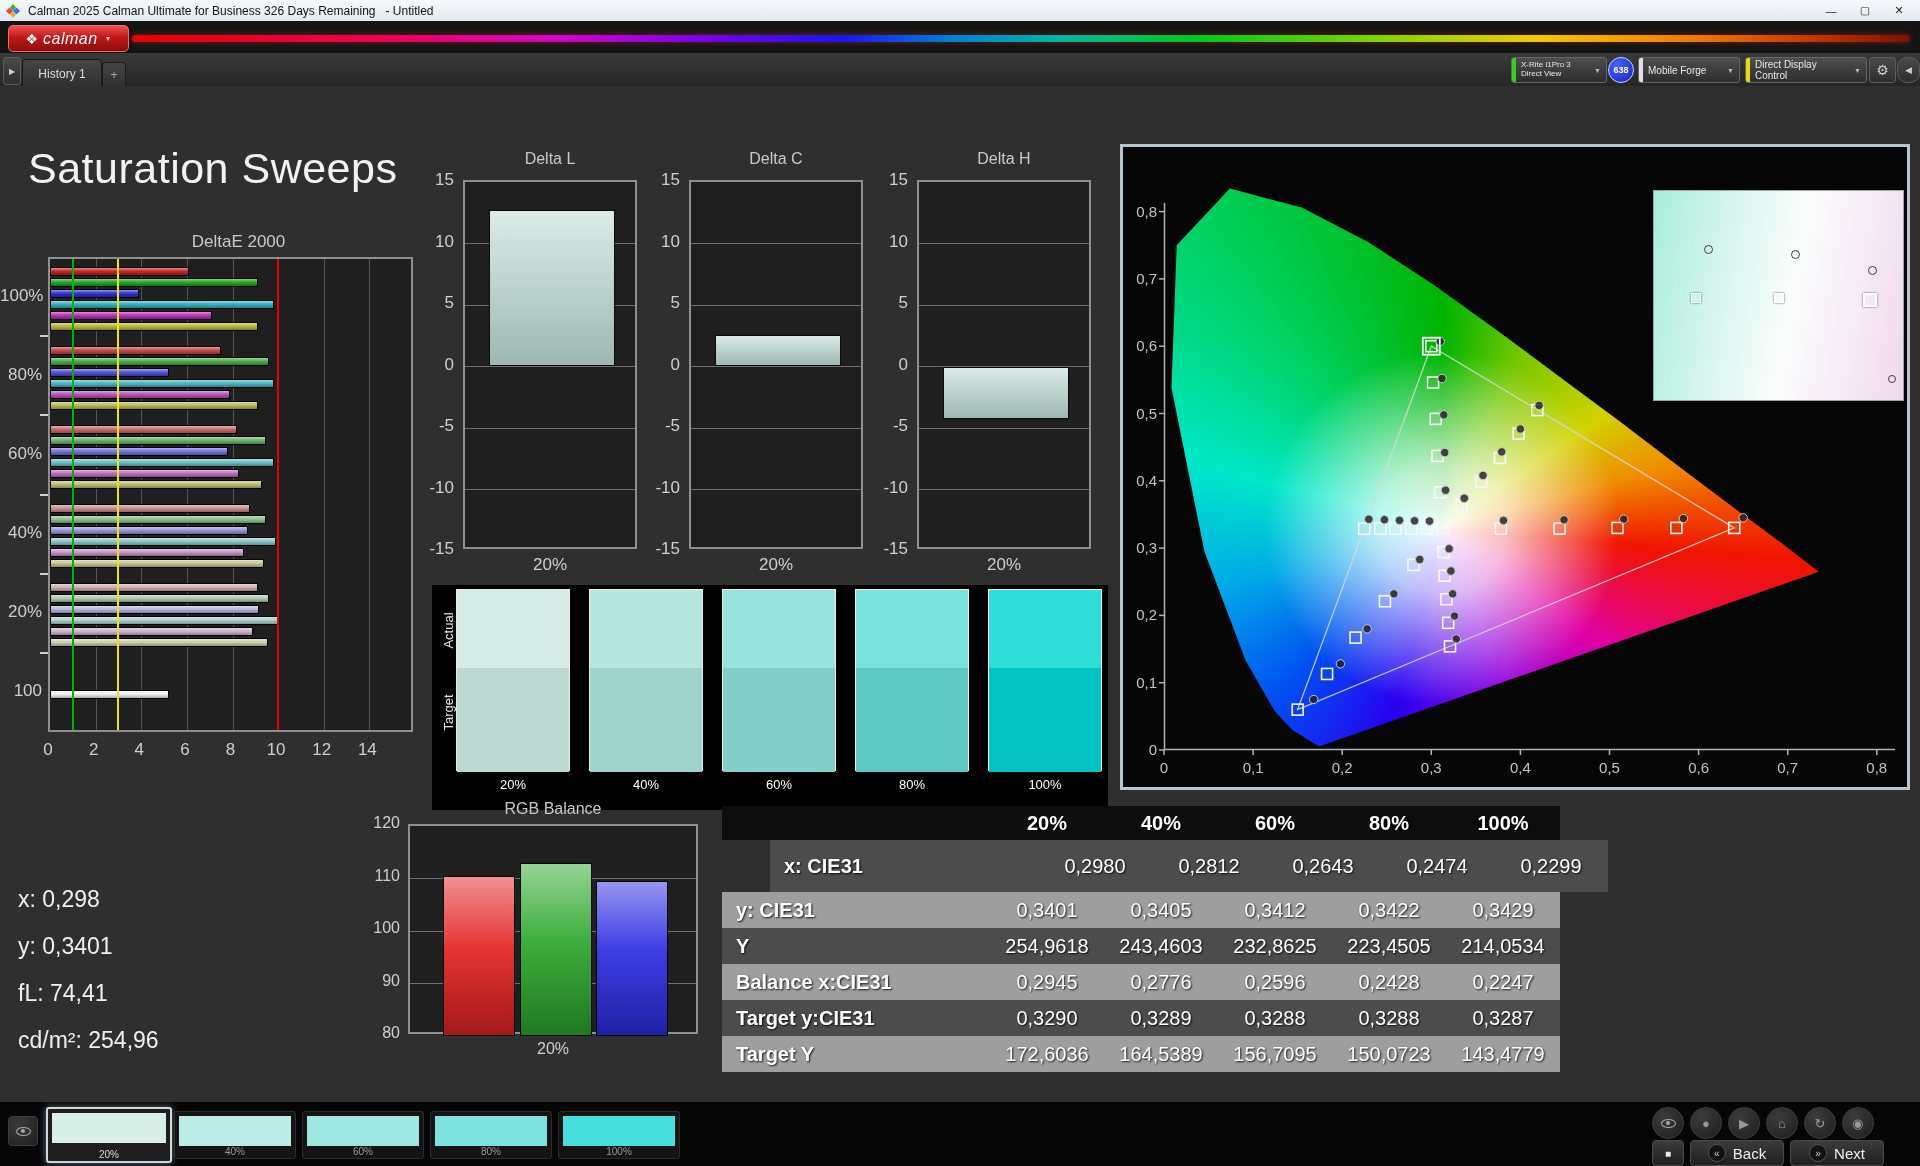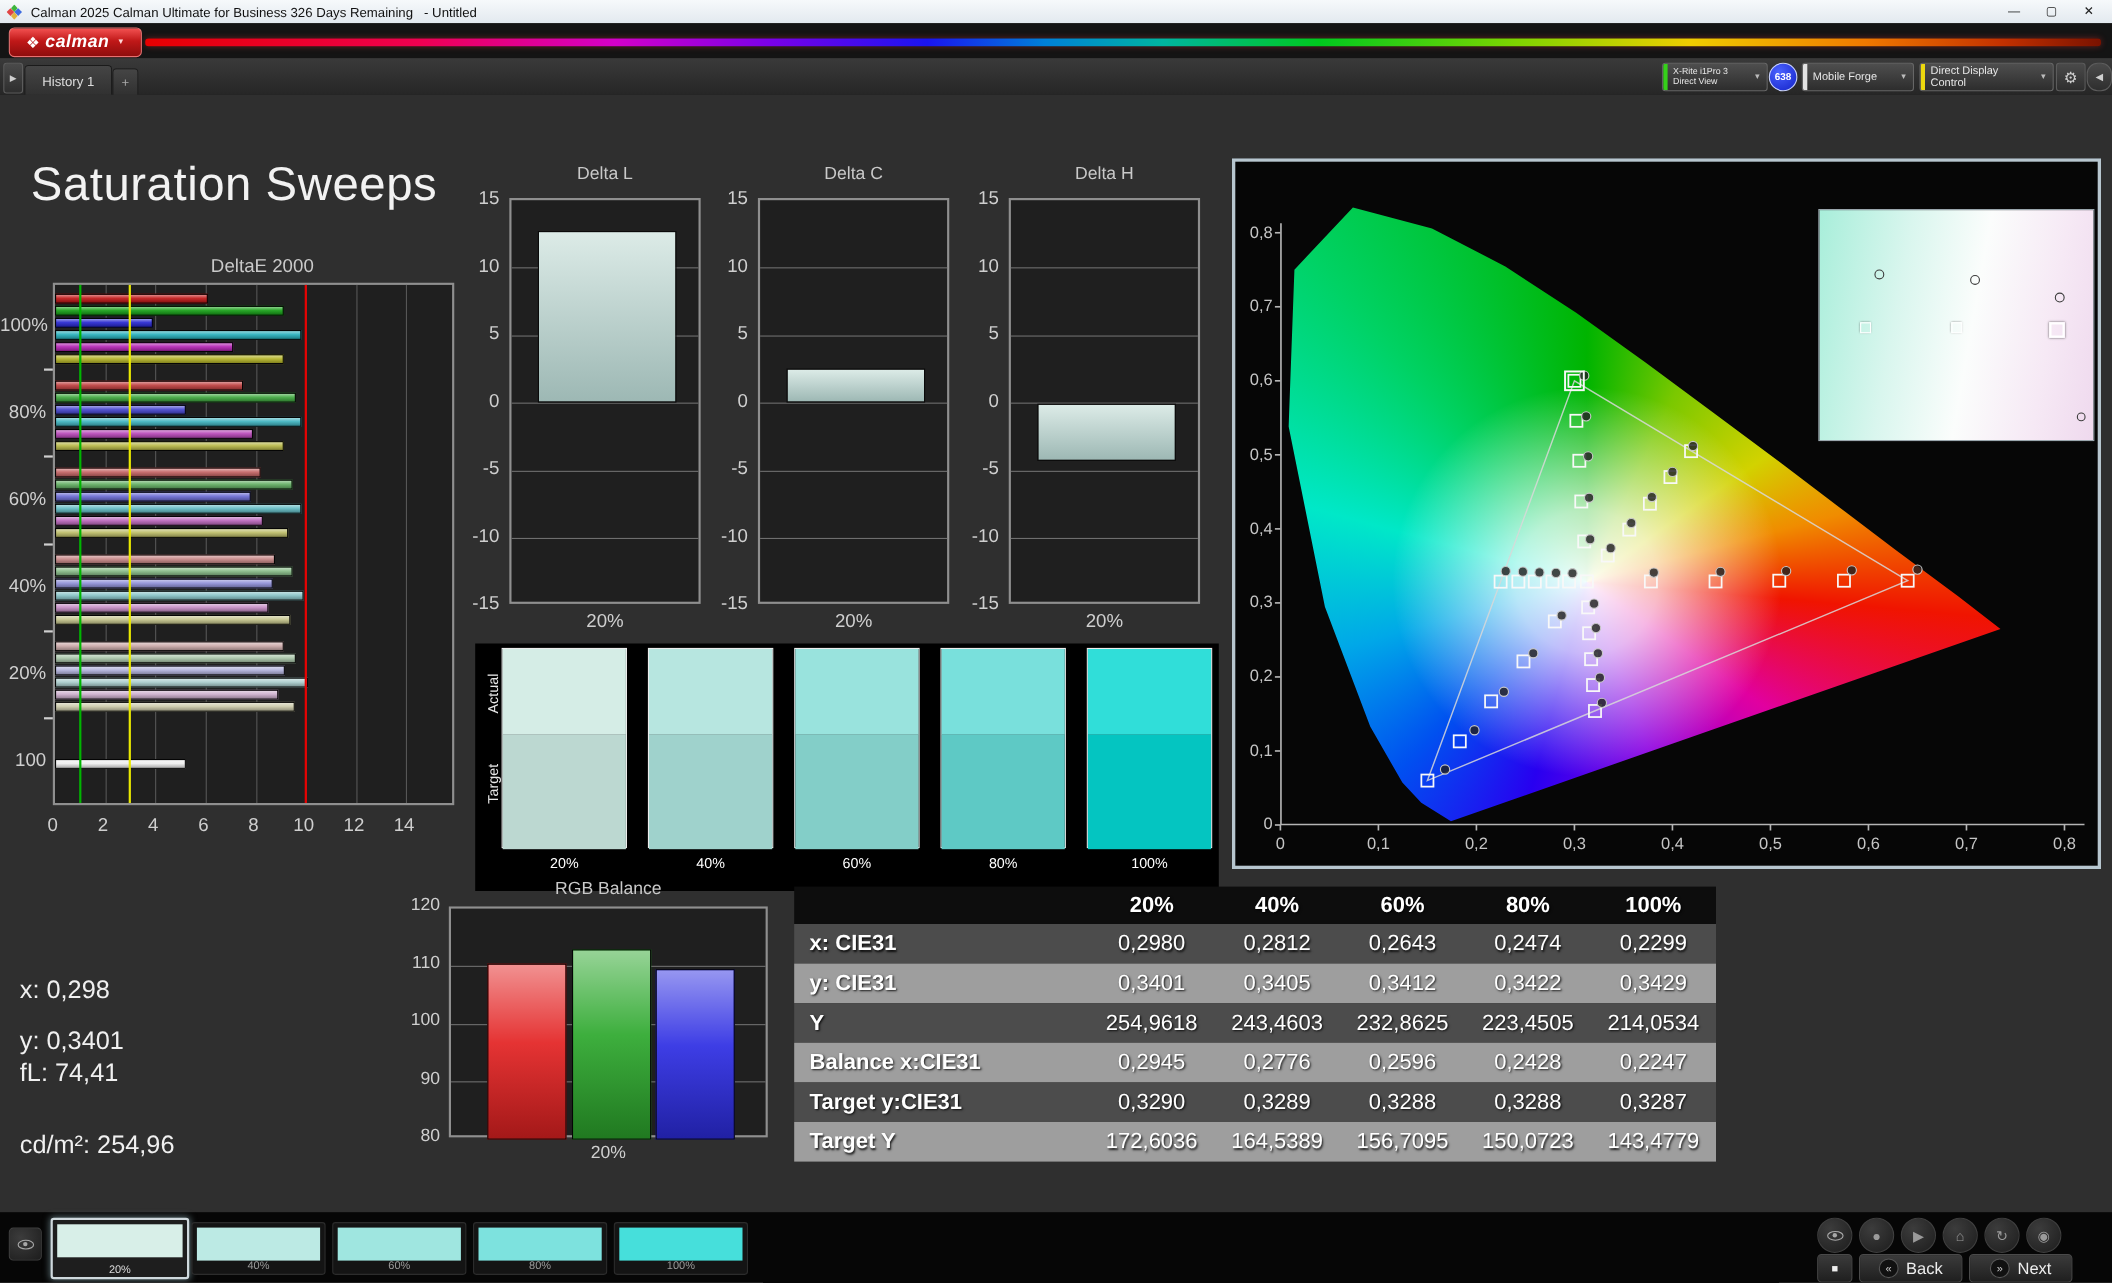--- a/index.html
+++ b/index.html
@@ -12,21 +12,21 @@
     display:flex;align-items:center;font-size:12px;color:#111}
   .titlebar .apptitle{margin-left:8px;white-space:pre}
   .winbtns{position:absolute;right:4px;top:0;height:21px;display:flex}
   .winbtn{width:34px;height:21px;display:flex;align-items:center;justify-content:center;
     font-size:11px;color:#222;cursor:default}
   .ribbon{position:absolute;left:0;top:21px;width:1920px;height:32px;background:#141414}
   .calman-btn{position:absolute;left:8px;top:4px;width:119px;height:25px;border-radius:5px;
     background:linear-gradient(#f25050,#c01818 45%,#8e0d0d);border:1px solid #e87070;
     display:flex;align-items:center;justify-content:center;gap:5px;color:#fff}
   .calman-btn .glyph{font-size:14px}
-  .calman-btn .brand{font-size:16px;font-weight:bold;font-style:italic;letter-spacing:.5px}
+  .calman-btn .brand{font-size:16px;font-weight:normal;font-style:italic;letter-spacing:.5px}
   .calman-btn .dd{font-size:7px;color:#ffd9d9;margin-left:2px}
   .spectrum{position:absolute;left:132px;top:14px;width:1778px;height:7px;border-radius:3px;
     background:linear-gradient(90deg,#e60000 0%,#f00050 14%,#d400c8 24%,#7a00e8 32%,#1a14f0 40%,
       #0080d8 46%,#00b4a0 52%,#00c81e 60%,#7ed400 70%,#f0cc00 79%,#f07800 88%,#c33000 95%,#7a1200 100%);
     box-shadow:0 0 6px rgba(255,60,60,.35)}
   .toolbar{position:absolute;left:0;top:53px;width:1920px;height:33px;
     background:linear-gradient(#3a3a3a,#262626);border-bottom:1px solid #161616}
   .tb-btn{position:absolute;background:linear-gradient(#4a4a4a,#2e2e2e);border:1px solid #5c5c5c;
     border-radius:3px;display:flex;align-items:center;justify-content:center;color:#cfcfcf}
   .tab{position:absolute;background:linear-gradient(#454545,#303030);border:1px solid #1b1b1b;border-bottom:none;
@@ -426,21 +426,21 @@
         <div class="sq" style="left: 15%; top: 49%;"></div>
         <div class="sq" style="left: 48%; top: 49%;"></div>
         <div class="sq" style="left: 84%; top: 49%; width: 14px; height: 14px; border-width: 2px;"></div>
         <div class="circ" style="left: 94%; top: 88%; width: 8px; height: 8px;"></div>
       </div>
     </div>
 
   <div id="cr-lines">
       <div class="cr-line" style="left: 18px; top: 800px;">x: 0,298</div>
       <div class="cr-line" style="left: 18px; top: 847px;">y: 0,3401</div>
-      <div class="cr-line" style="left: 18px; top: 876px;">fL: 74,41</div>
+      <div class="cr-line" style="left: 18px; top: 894px;">fL: 74,41</div>
       <div class="cr-line" style="left: 18px; top: 941px;">cd/m²: 254,96</div>
     </div>
 
   <div id="rgb-chart" class="abs" style="left:368px;top:714px;width:340px;height:265px">
       <div class="ctitle" style="left: 40px; top: 0px; width: 290px; font-size: 16px;">RGB Balance</div>
       <div class="plot" style="left: 40px; top: 24px; width: 290px; height: 210px;">
         <div class="gridh" style="top: 52px;"></div>
         <div class="gridh" style="top: 104.5px;"></div>
         <div class="gridh" style="top: 157px;"></div>
         <div class="debar" style="left: 33px; top: 49.875px; width: 72px; height: 160.125px; background-color: rgb(227, 34, 34);"></div>
@@ -457,21 +457,21 @@
 
   <div id="data-table" style="left:722px;top:720px;width:838px">
       <div class="trow" style="height: 34px; background: rgb(13, 13, 13); font-weight: bold;">
         <div class="tcell lab" style="width: 268px;"></div>
         <div class="tcell" style="width: 114px;">20%</div>
         <div class="tcell" style="width: 114px;">40%</div>
         <div class="tcell" style="width: 114px;">60%</div>
         <div class="tcell" style="width: 114px;">80%</div>
         <div class="tcell" style="width: 114px;">100%</div>
       </div>
-      <div class="trow" style="height: 36px; background: rgb(76, 76, 76);">
+      <div class="trow" style="height: 52px; background: rgb(76, 76, 76); margin-left: 48px;">
         <div class="tcell lab" style="width: 268px;">x: CIE31</div>
         <div class="tcell" style="width: 114px;">0,2980</div>
         <div class="tcell" style="width: 114px;">0,2812</div>
         <div class="tcell" style="width: 114px;">0,2643</div>
         <div class="tcell" style="width: 114px;">0,2474</div>
         <div class="tcell" style="width: 114px;">0,2299</div>
       </div>
       <div class="trow" style="height: 36px; background: rgb(158, 158, 158);">
         <div class="tcell lab" style="width: 268px;">y: CIE31</div>
         <div class="tcell" style="width: 114px;">0,3401</div>

